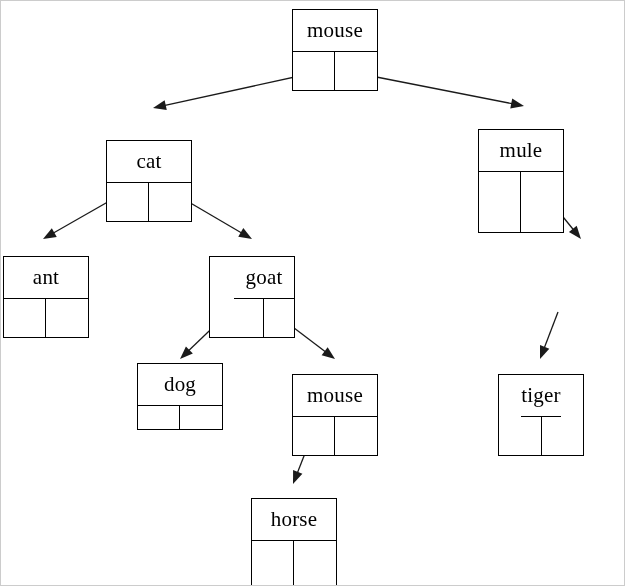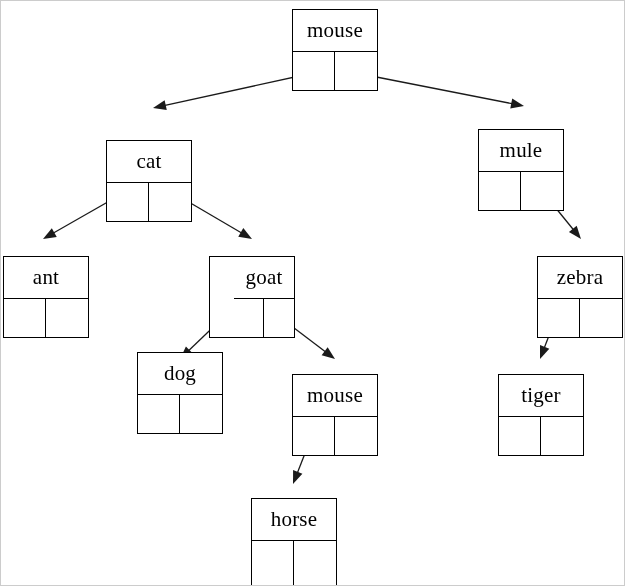--- a/index.html
+++ b/index.html
@@ -92,21 +92,21 @@
   </div>
 
   <div class="node" style="left: 105px; top: 128px; width: 86px; height: 82px; margin-top: 11px;">
     <div class="node-label">cat</div>
     <div class="node-cells">
       <div class="node-cell left"></div>
       <div class="node-cell right"></div>
     </div>
   </div>
 
-  <div class="node" style="left: 477px; top: 128px; width: 86px; height: 82px;">
+  <div class="node" style="left: 477px; top: 128px; width: 86px; height: 104px;">
     <div class="node-label">mule</div>
     <div class="node-cells">
       <div class="node-cell left"></div>
       <div class="node-cell right"></div>
     </div>
   </div>
 
   <div class="node" style="left: 2px; top: 255px; width: 86px; height: 82px;">
     <div class="node-label">ant</div>
     <div class="node-cells">
@@ -116,45 +116,38 @@
   </div>
 
   <div class="node" style="left: 208px; top: 255px; width: 86px; height: 82px; padding-left: 24px;">
     <div class="node-label">goat</div>
     <div class="node-cells">
       <div class="node-cell left"></div>
       <div class="node-cell right"></div>
     </div>
   </div>
 
-  <div class="node" style="left: 536px; top: 255px; width: 86px; height: 82px;">
-    <div class="node-label">zebra</div>
-    <div class="node-cells">
-      <div class="node-cell left"></div>
-      <div class="node-cell right"></div>
-    </div>
-  </div>
 
-  <div class="node" style="left: 136px; top: 351px; width: 86px; height: 82px;">
+  <div class="node" style="left: 136px; top: 362px; width: 86px; height: 67px;">
     <div class="node-label">dog</div>
     <div class="node-cells">
       <div class="node-cell left"></div>
       <div class="node-cell right"></div>
     </div>
   </div>
 
   <div class="node" style="left: 291px; top: 373px; width: 86px; height: 82px;">
     <div class="node-label">mouse</div>
     <div class="node-cells">
       <div class="node-cell left"></div>
       <div class="node-cell right"></div>
     </div>
   </div>
 
-  <div class="node" style="left: 497px; top: 373px; width: 86px; height: 82px;">
+  <div class="node" style="left: 497px; top: 373px; width: 86px; height: 82px; align-items: center;">
     <div class="node-label">tiger</div>
     <div class="node-cells">
       <div class="node-cell left"></div>
       <div class="node-cell right"></div>
     </div>
   </div>
 
   <div class="node" style="left: 250px; top: 497px; width: 86px; height: 102px;">
     <div class="node-label">horse</div>
     <div class="node-cells">

